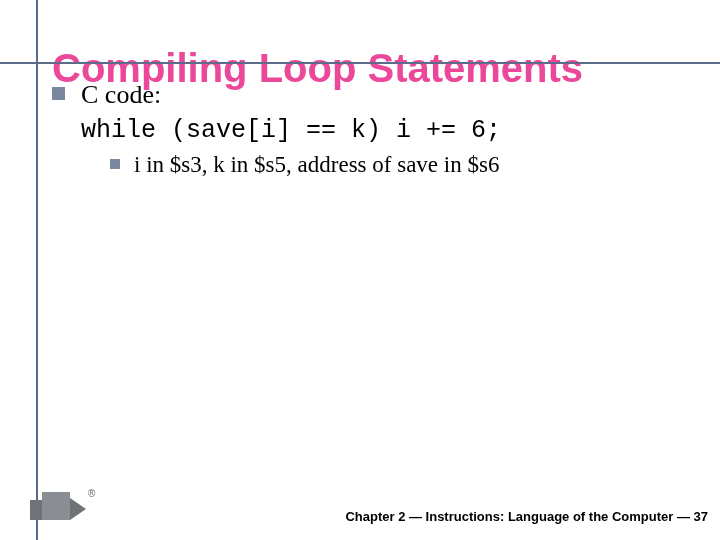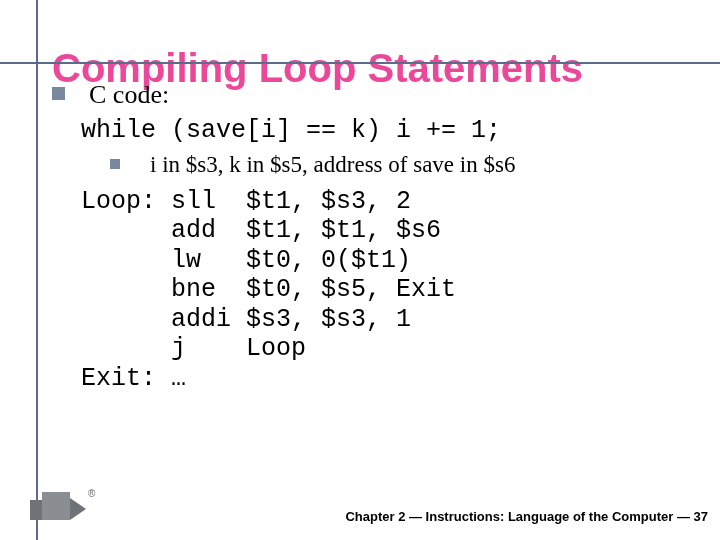--- a/index.html
+++ b/index.html
@@ -40,29 +40,27 @@
     position: absolute;
     top: 78px;
     left: 52px;
     right: 30px;
     color: #000;
   }
   .item-l1 {
     display: flex;
     align-items: flex-start;
     margin-bottom: 4px;
-    gap: 8px;
   }
   .item-l2 {
     display: flex;
     align-items: flex-start;
     margin-left: 58px;
     margin-top: 6px;
     margin-bottom: 8px;
-    gap: 16px;
   }
   .bullet-l1 {
     width: 13px;
     height: 13px;
     background: #79889f;
     margin-right: 16px;
     margin-top: 9px;
     flex-shrink: 0;
   }
   .bullet-l2 {
@@ -127,35 +125,28 @@
 <div class="title">Compiling Loop Statements</div>
 <div class="hline"></div>
 
 <div class="content">
 
   <div class="item-l1">
     <div class="bullet-l1"></div>
     <div class="serif">C code:</div>
   </div>
 
-  <div class="mono">while (save[i] == k) i += 1;</div>
+  <div class="mono">while (save[i] == k) i += 6;</div>
 
   <div class="item-l2">
     <div class="bullet-l2"></div>
     <div class="serif-sm">i in $s3, k in $s5, address of save in $s6</div>
   </div>
 
 
-  <div class="mono">Loop: sll  $t1, $s3, 2
-      add  $t1, $t1, $s6
-      lw   $t0, 0($t1)
-      bne  $t0, $s5, Exit
-      addi $s3, $s3, 1
-      j    Loop
-Exit: …</div>
 
 </div>
 
 <div class="logo">
   <div class="box1"></div>
   <div class="box2"></div>
   <div class="tri"></div>
   <div class="reg">®</div>
 </div>
 

